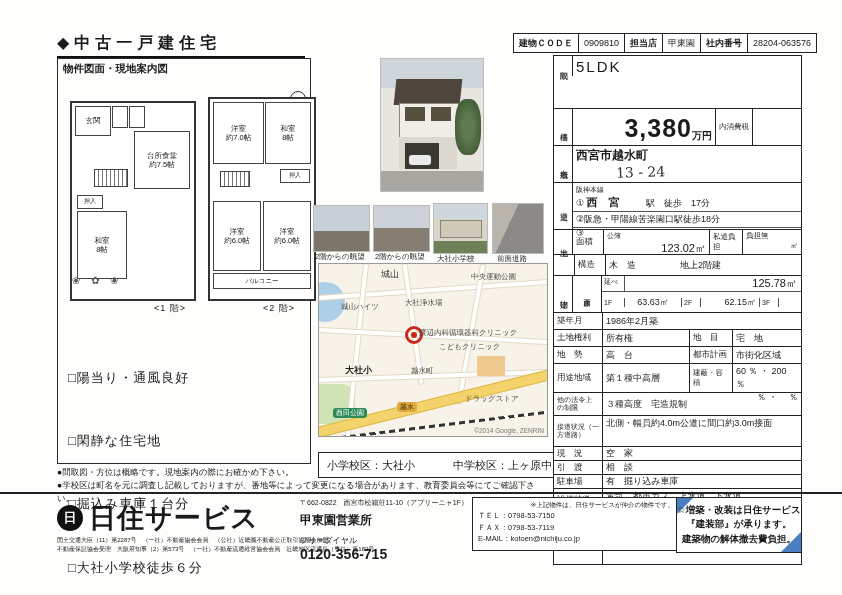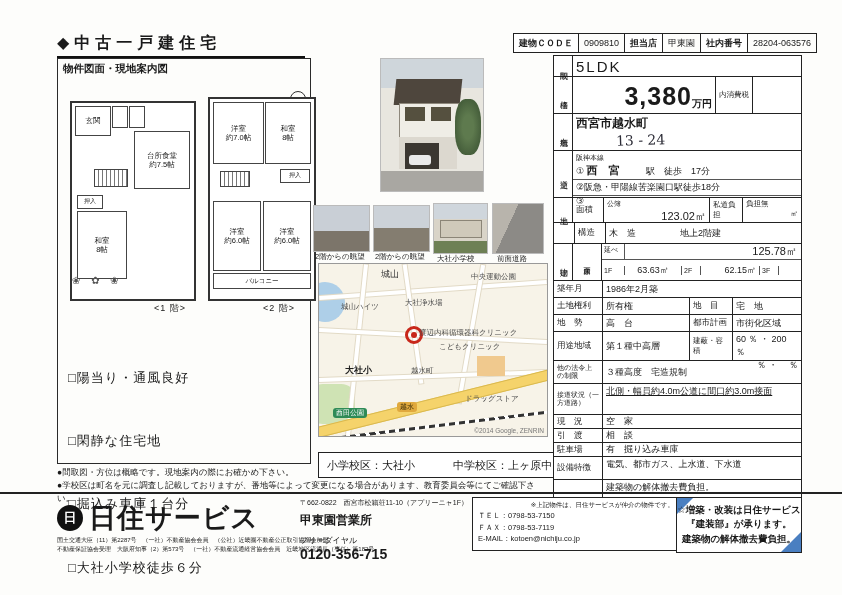--- a/index.html
+++ b/index.html
@@ -196,21 +196,21 @@
   <div class="abs schoolbox" style="left:318px;top:452px;width:230px;height:24px;">
     <span>小学校区：大社小</span>
     <span>中学校区：上ヶ原中</span>
   </div>
 
   <div class="abs dt" style="left:553px;top:55px;width:247px;">
     <div class="row" style="height:20px;">
       <div class="cell vlabel" style="width:14px;">間取</div>
       <div class="cell grow" style="font-size:15px;letter-spacing:2px;">5LDK</div>
     </div>
-    <div class="row" style="height:36px;">
+    <div class="row" style="height:36px;margin-top:32px;">
       <div class="cell vlabel" style="width:14px;">価格</div>
       <div class="cell grow" style="justify-content:flex-end;align-items:flex-end;padding-bottom:2px;">
         <span class="big-price">3,380</span>
         <span class="unit">万円</span>
       </div>
       <div class="cell" style="width:30px;font-size:7.5px;">内消費税</div>
       <div class="cell" style="width:42px;"></div>
     </div>
     <div class="row" style="height:36px;">
       <div class="cell vlabel" style="width:14px;">所在地</div>
@@ -295,21 +295,21 @@
         <span>60 ％ ・ 200 ％</span>
         <span>　％ ・ 　％</span>
       </div>
     </div>
     <div class="row" style="height:22px;">
       <div class="cell klabel" style="width:42px;font-size:7px;line-height:1.2;">他の法令上の制限</div>
       <div class="cell grow">３種高度　宅造規制</div>
     </div>
     <div class="row" style="height:30px;">
       <div class="cell klabel" style="width:42px;font-size:7px;line-height:1.2;">接道状況（一方道路）</div>
-      <div class="cell grow" style="align-items:flex-start;text-decoration:underline;">北側・幅員約4.0m公道に間口約3.0m接面</div>
+      <div class="cell grow" style="align-items:flex-start;">北側・幅員約4.0m公道に間口約3.0m接面</div>
     </div>
     <div class="row" style="height:13px;">
       <div class="cell klabel" style="width:42px;">現　況</div>
       <div class="cell grow">空　家</div>
     </div>
     <div class="row" style="height:13px;">
       <div class="cell klabel" style="width:42px;">引　渡</div>
       <div class="cell grow">相　談</div>
     </div>
     <div class="row" style="height:13px;">

